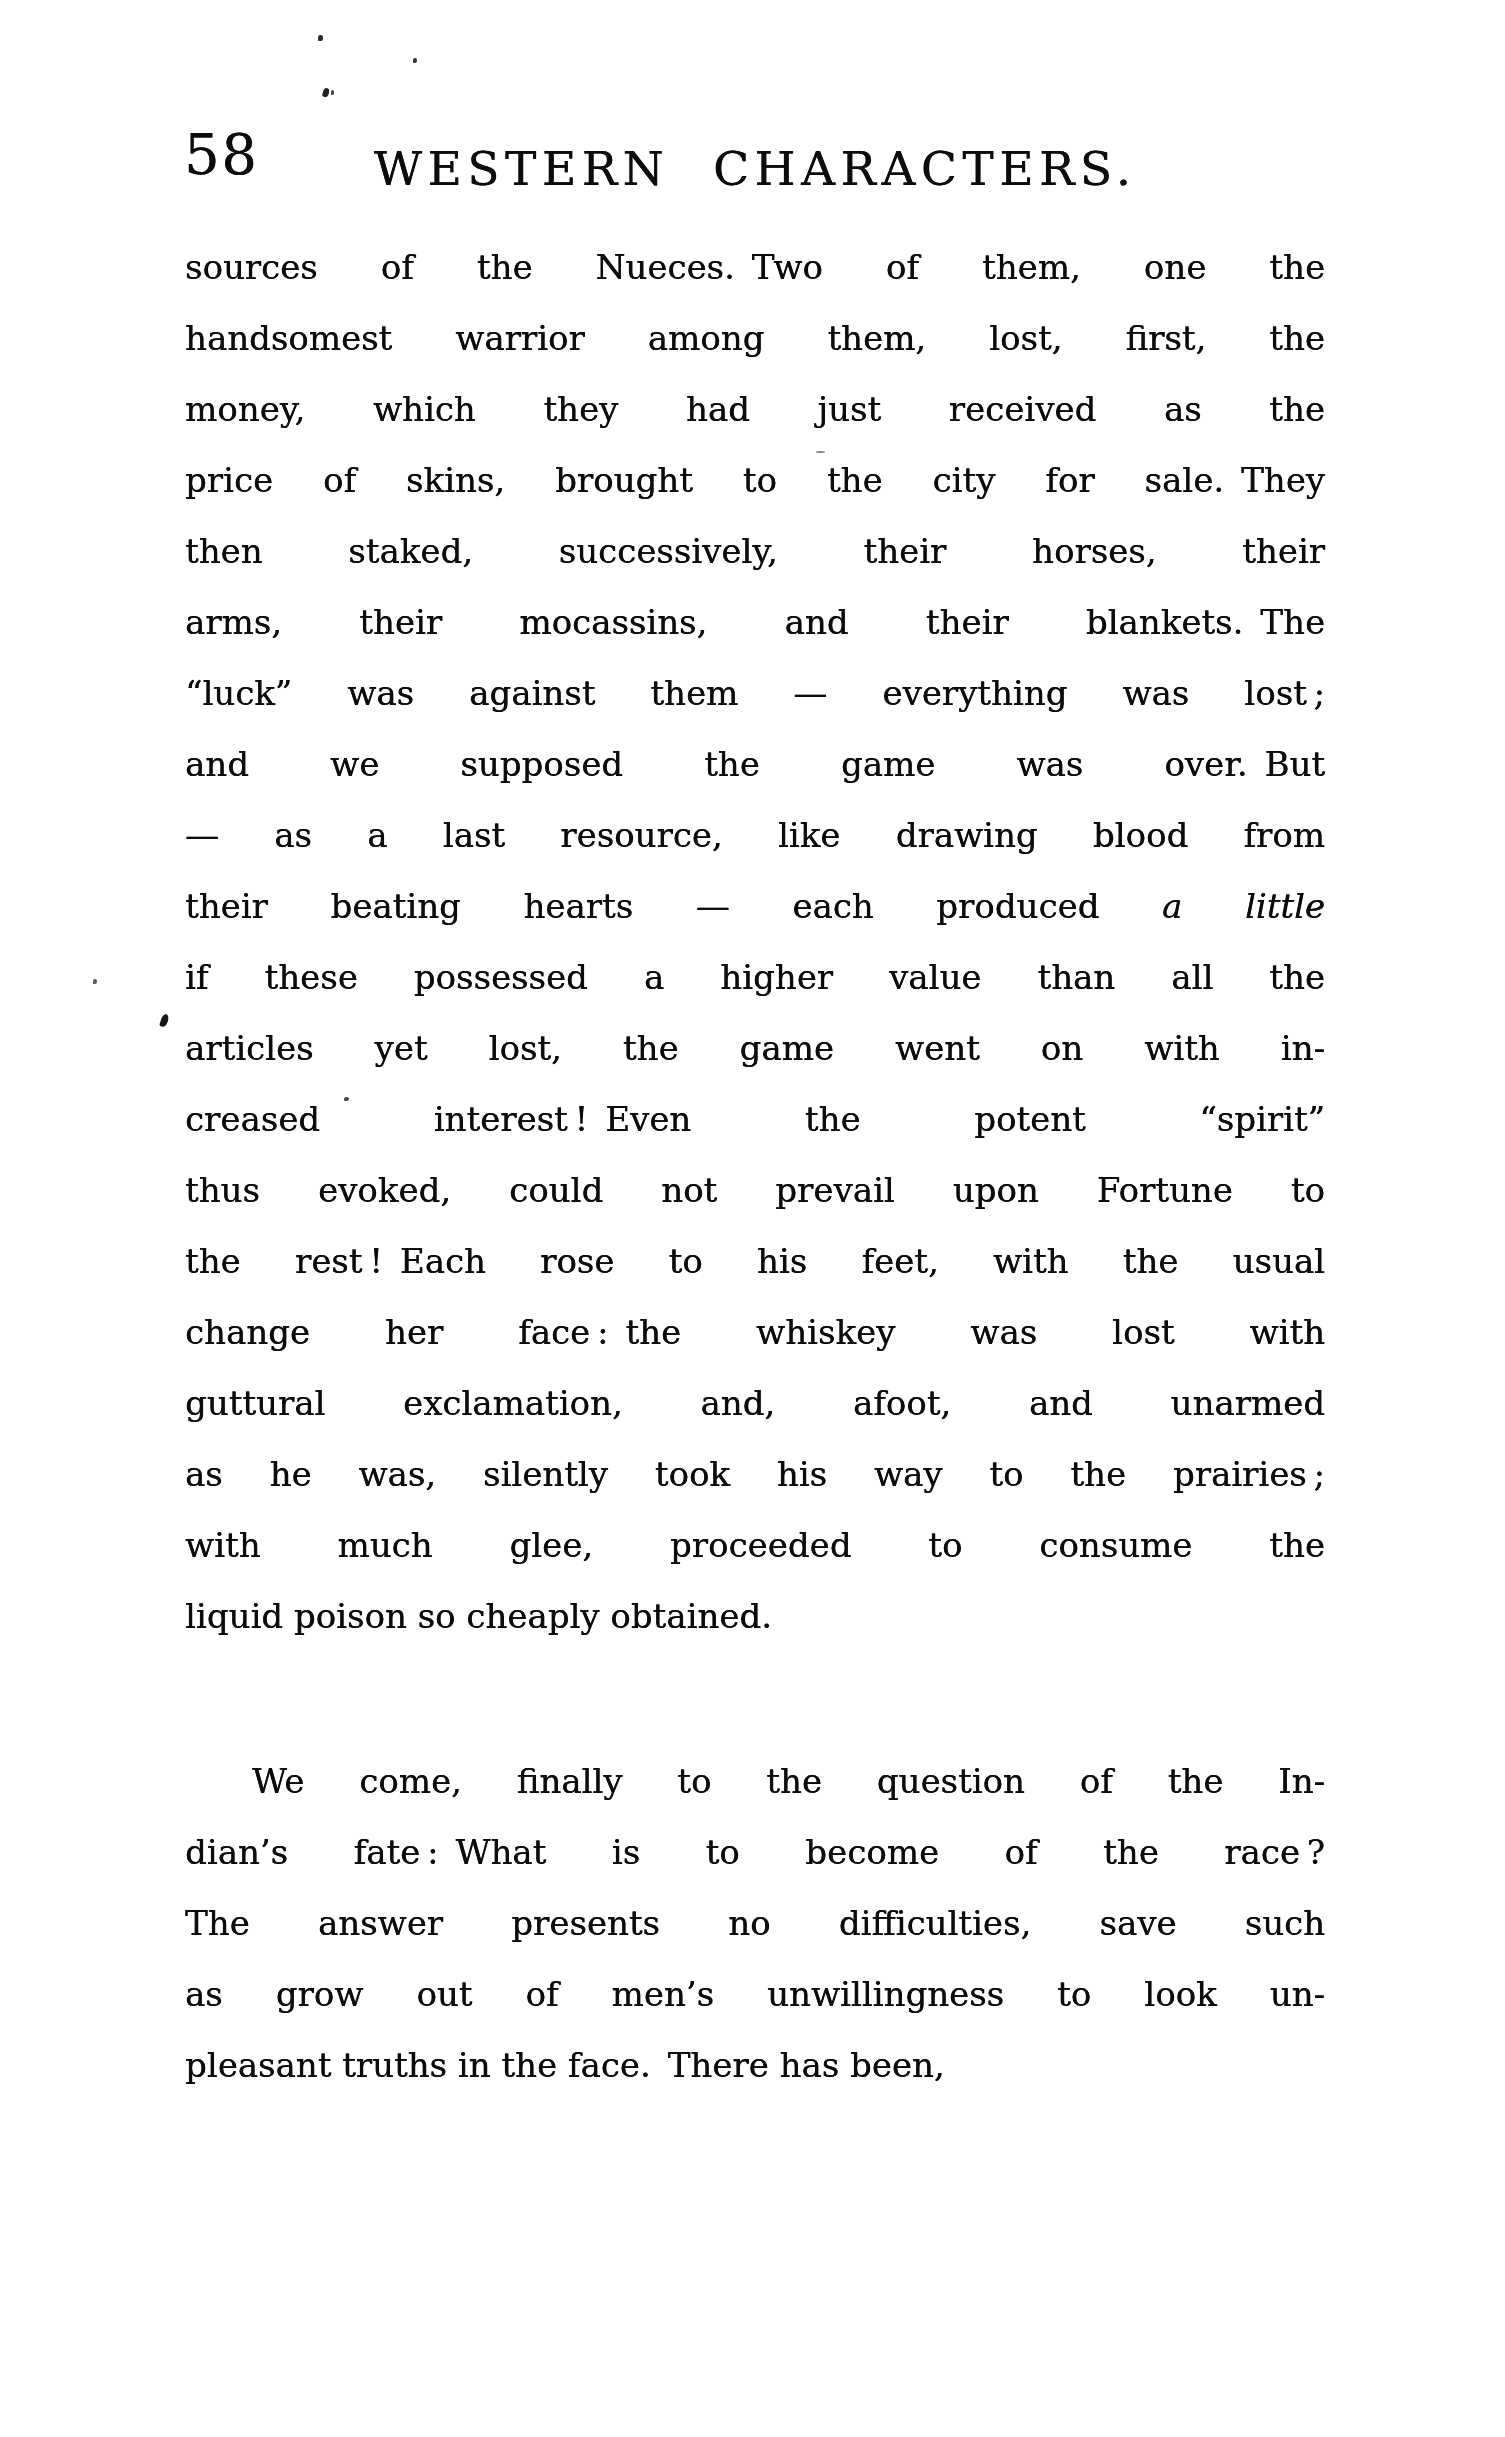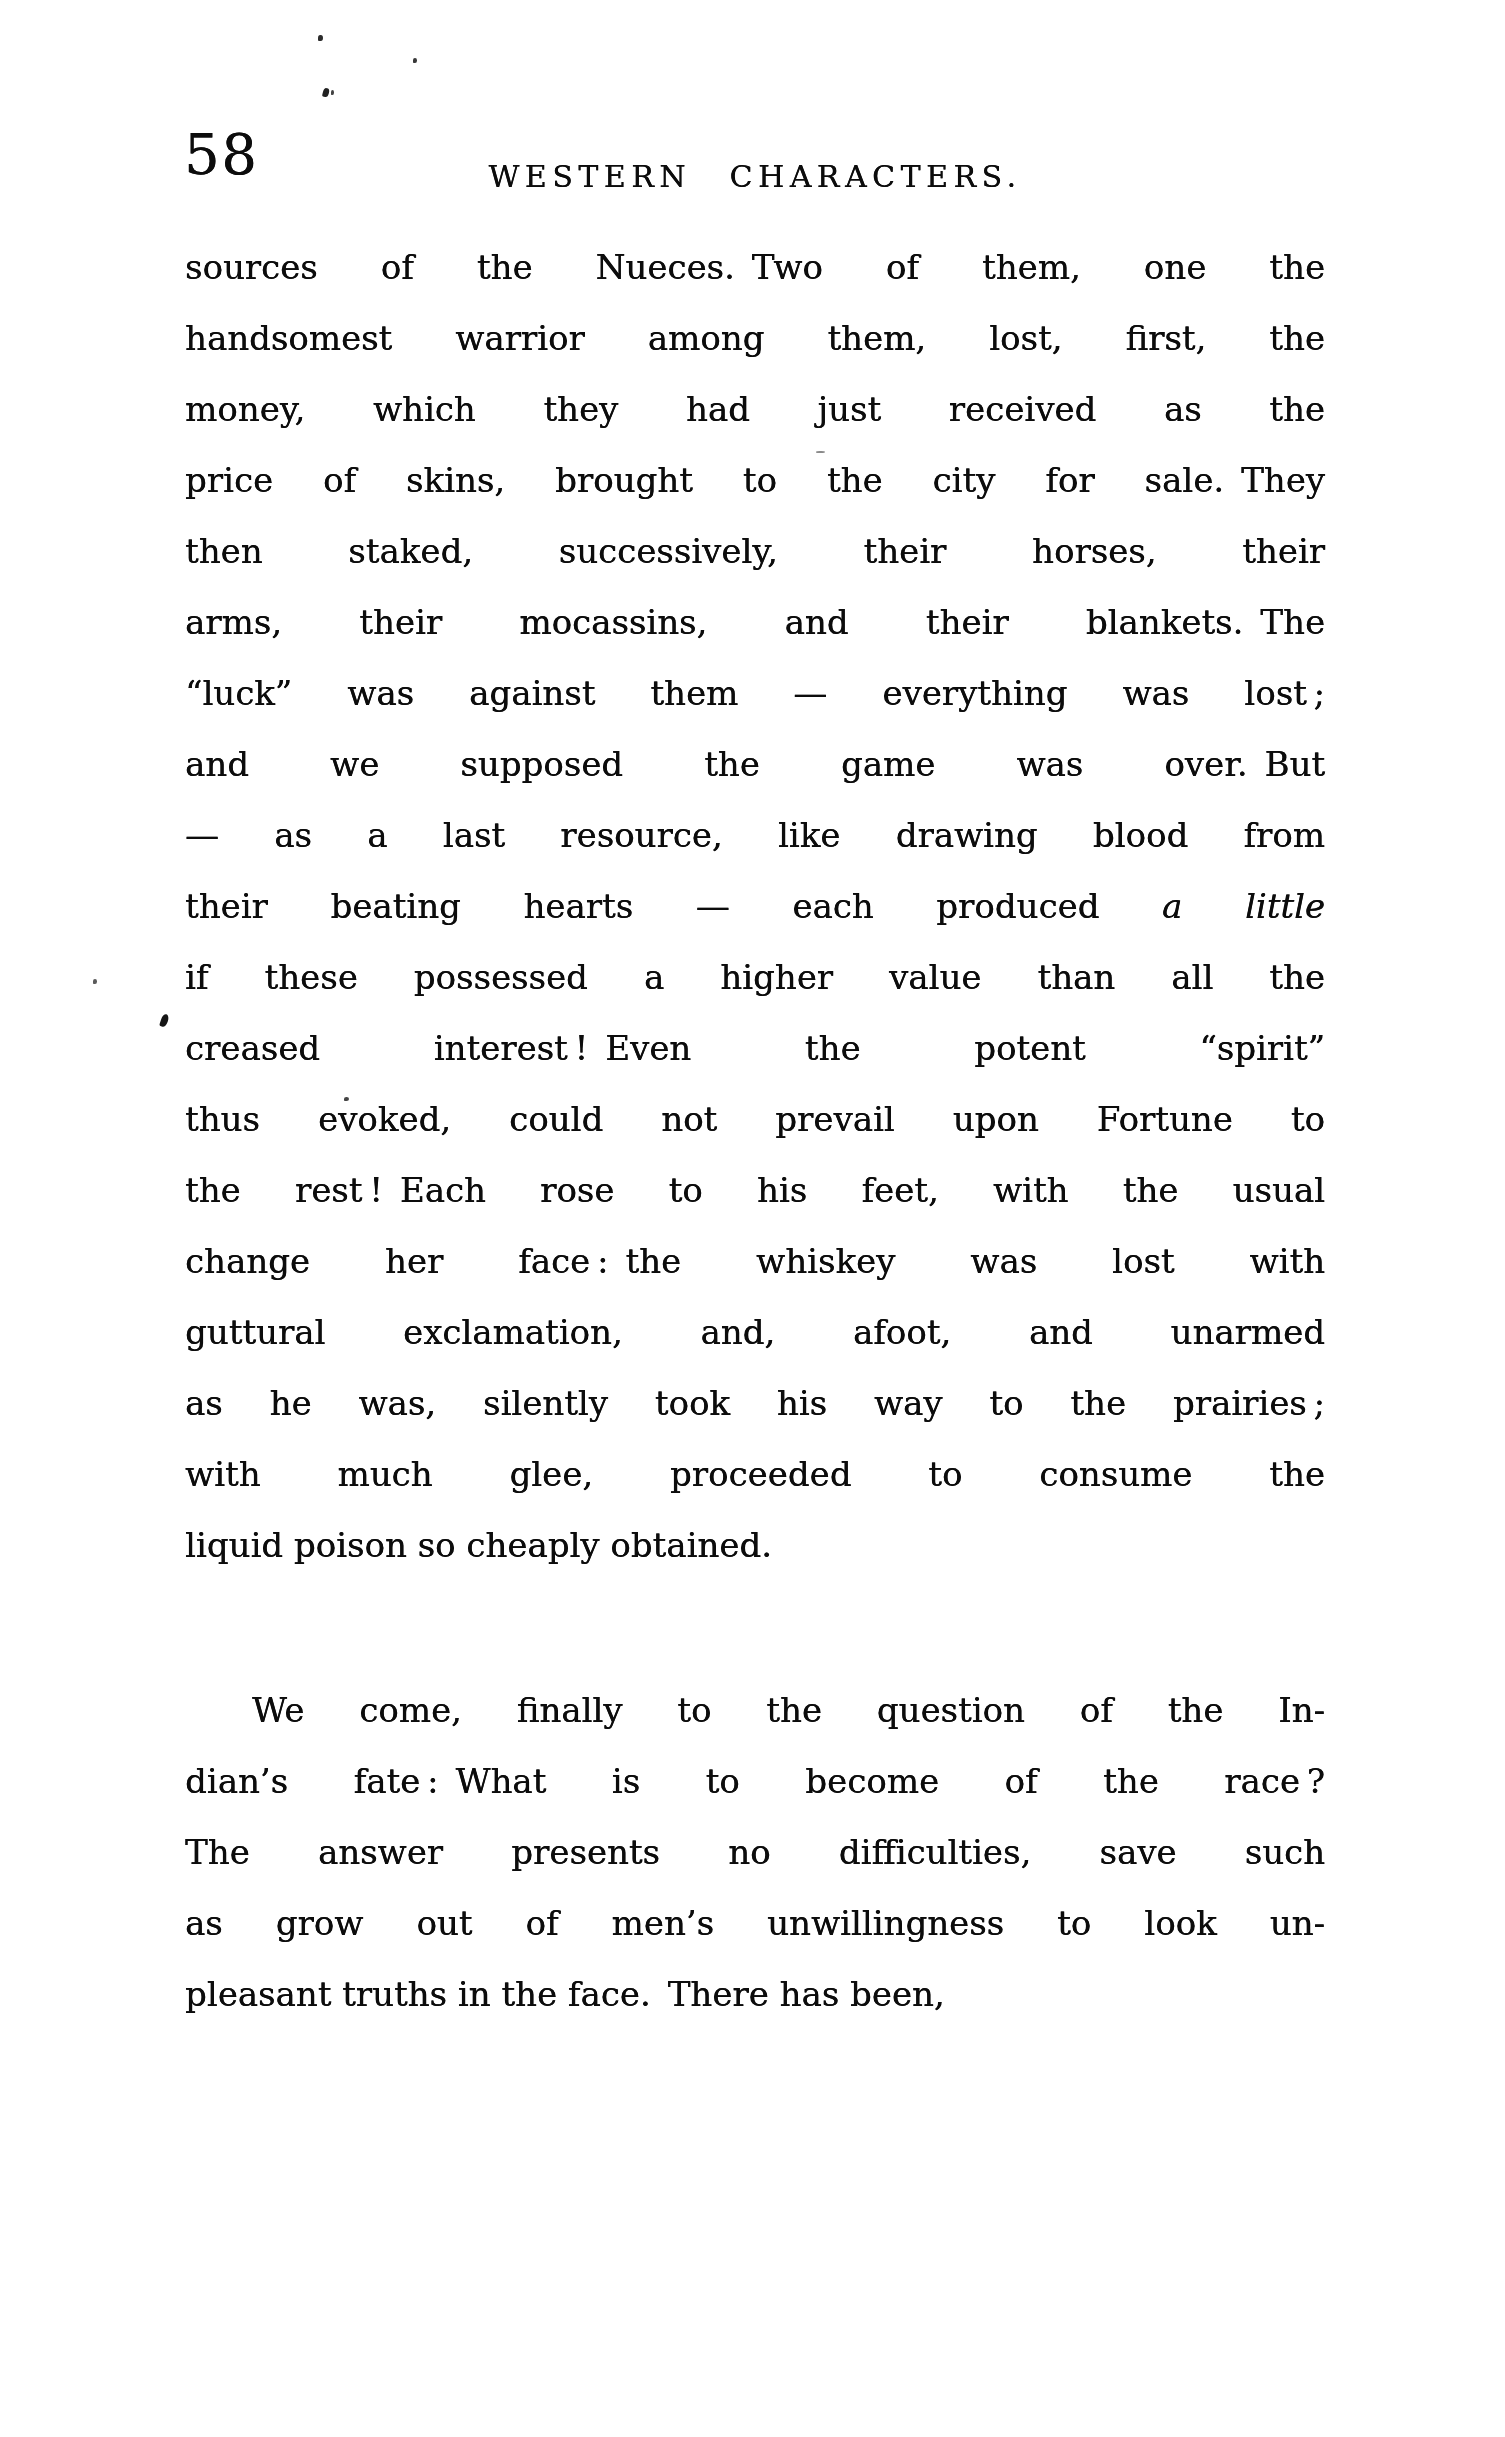--- a/index.html
+++ b/index.html
@@ -17,24 +17,24 @@
     left: 184px;
     top: 127px;
     font-size: 56px;
     line-height: 1;
     letter-spacing: 1.6px;
     text-shadow: 0.3px 0 0 currentColor;
   }
   .running-head {
     position: absolute;
     left: 185px;
-    top: 162px;
+    top: 145px;
     width: 1140px;
     text-align: center;
-    font-size: 30px;
+    font-size: 47px;
     line-height: 1;
     letter-spacing: 5.5px;
     word-spacing: 23.5px;
     text-shadow: 0.3px 0 0 currentColor;
   }
   .body-text {
     position: absolute;
     left: 185px;
     top: 232px;
     width: 1140px;
@@ -73,20 +73,21 @@
         <div class="line"><span>handsomest warrior among them, lost, first, the</span></div>
         <div class="line"><span>money, which they had just received as the</span></div>
         <div class="line"><span>price of skins, brought to the city for sale. They</span></div>
         <div class="line"><span>then staked, successively, their horses, their</span></div>
         <div class="line"><span>arms, their mocassins, and their blankets. The</span></div>
         <div class="line"><span>“luck” was against them — everything was lost ;</span></div>
         <div class="line"><span>and we supposed the game was over. But</span></div>
         <div class="line"><span>— as a last resource, like drawing blood from</span></div>
         <div class="line"><span>their beating hearts — each produced </span><span class="it">a little</span></div>
         <div class="line"><span>if these possessed a higher value than all the</span></div>
+        <div class="line"><span>articles yet lost, the game went on with in-</span></div>
         <div class="line"><span>creased interest ! Even the potent “spirit”</span></div>
         <div class="line"><span>thus evoked, could not prevail upon Fortune to</span></div>
         <div class="line"><span>the rest ! Each rose to his feet, with the usual</span></div>
         <div class="line"><span>change her face : the whiskey was lost with</span></div>
         <div class="line"><span>guttural exclamation, and, afoot, and unarmed</span></div>
         <div class="line"><span>as he was, silently took his way to the prairies ;</span></div>
         <div class="line"><span>with much glee, proceeded to consume the</span></div>
         <div class="line last"><span>liquid poison so cheaply obtained.</span></div>
       </div>
       <div class="paragraph">

